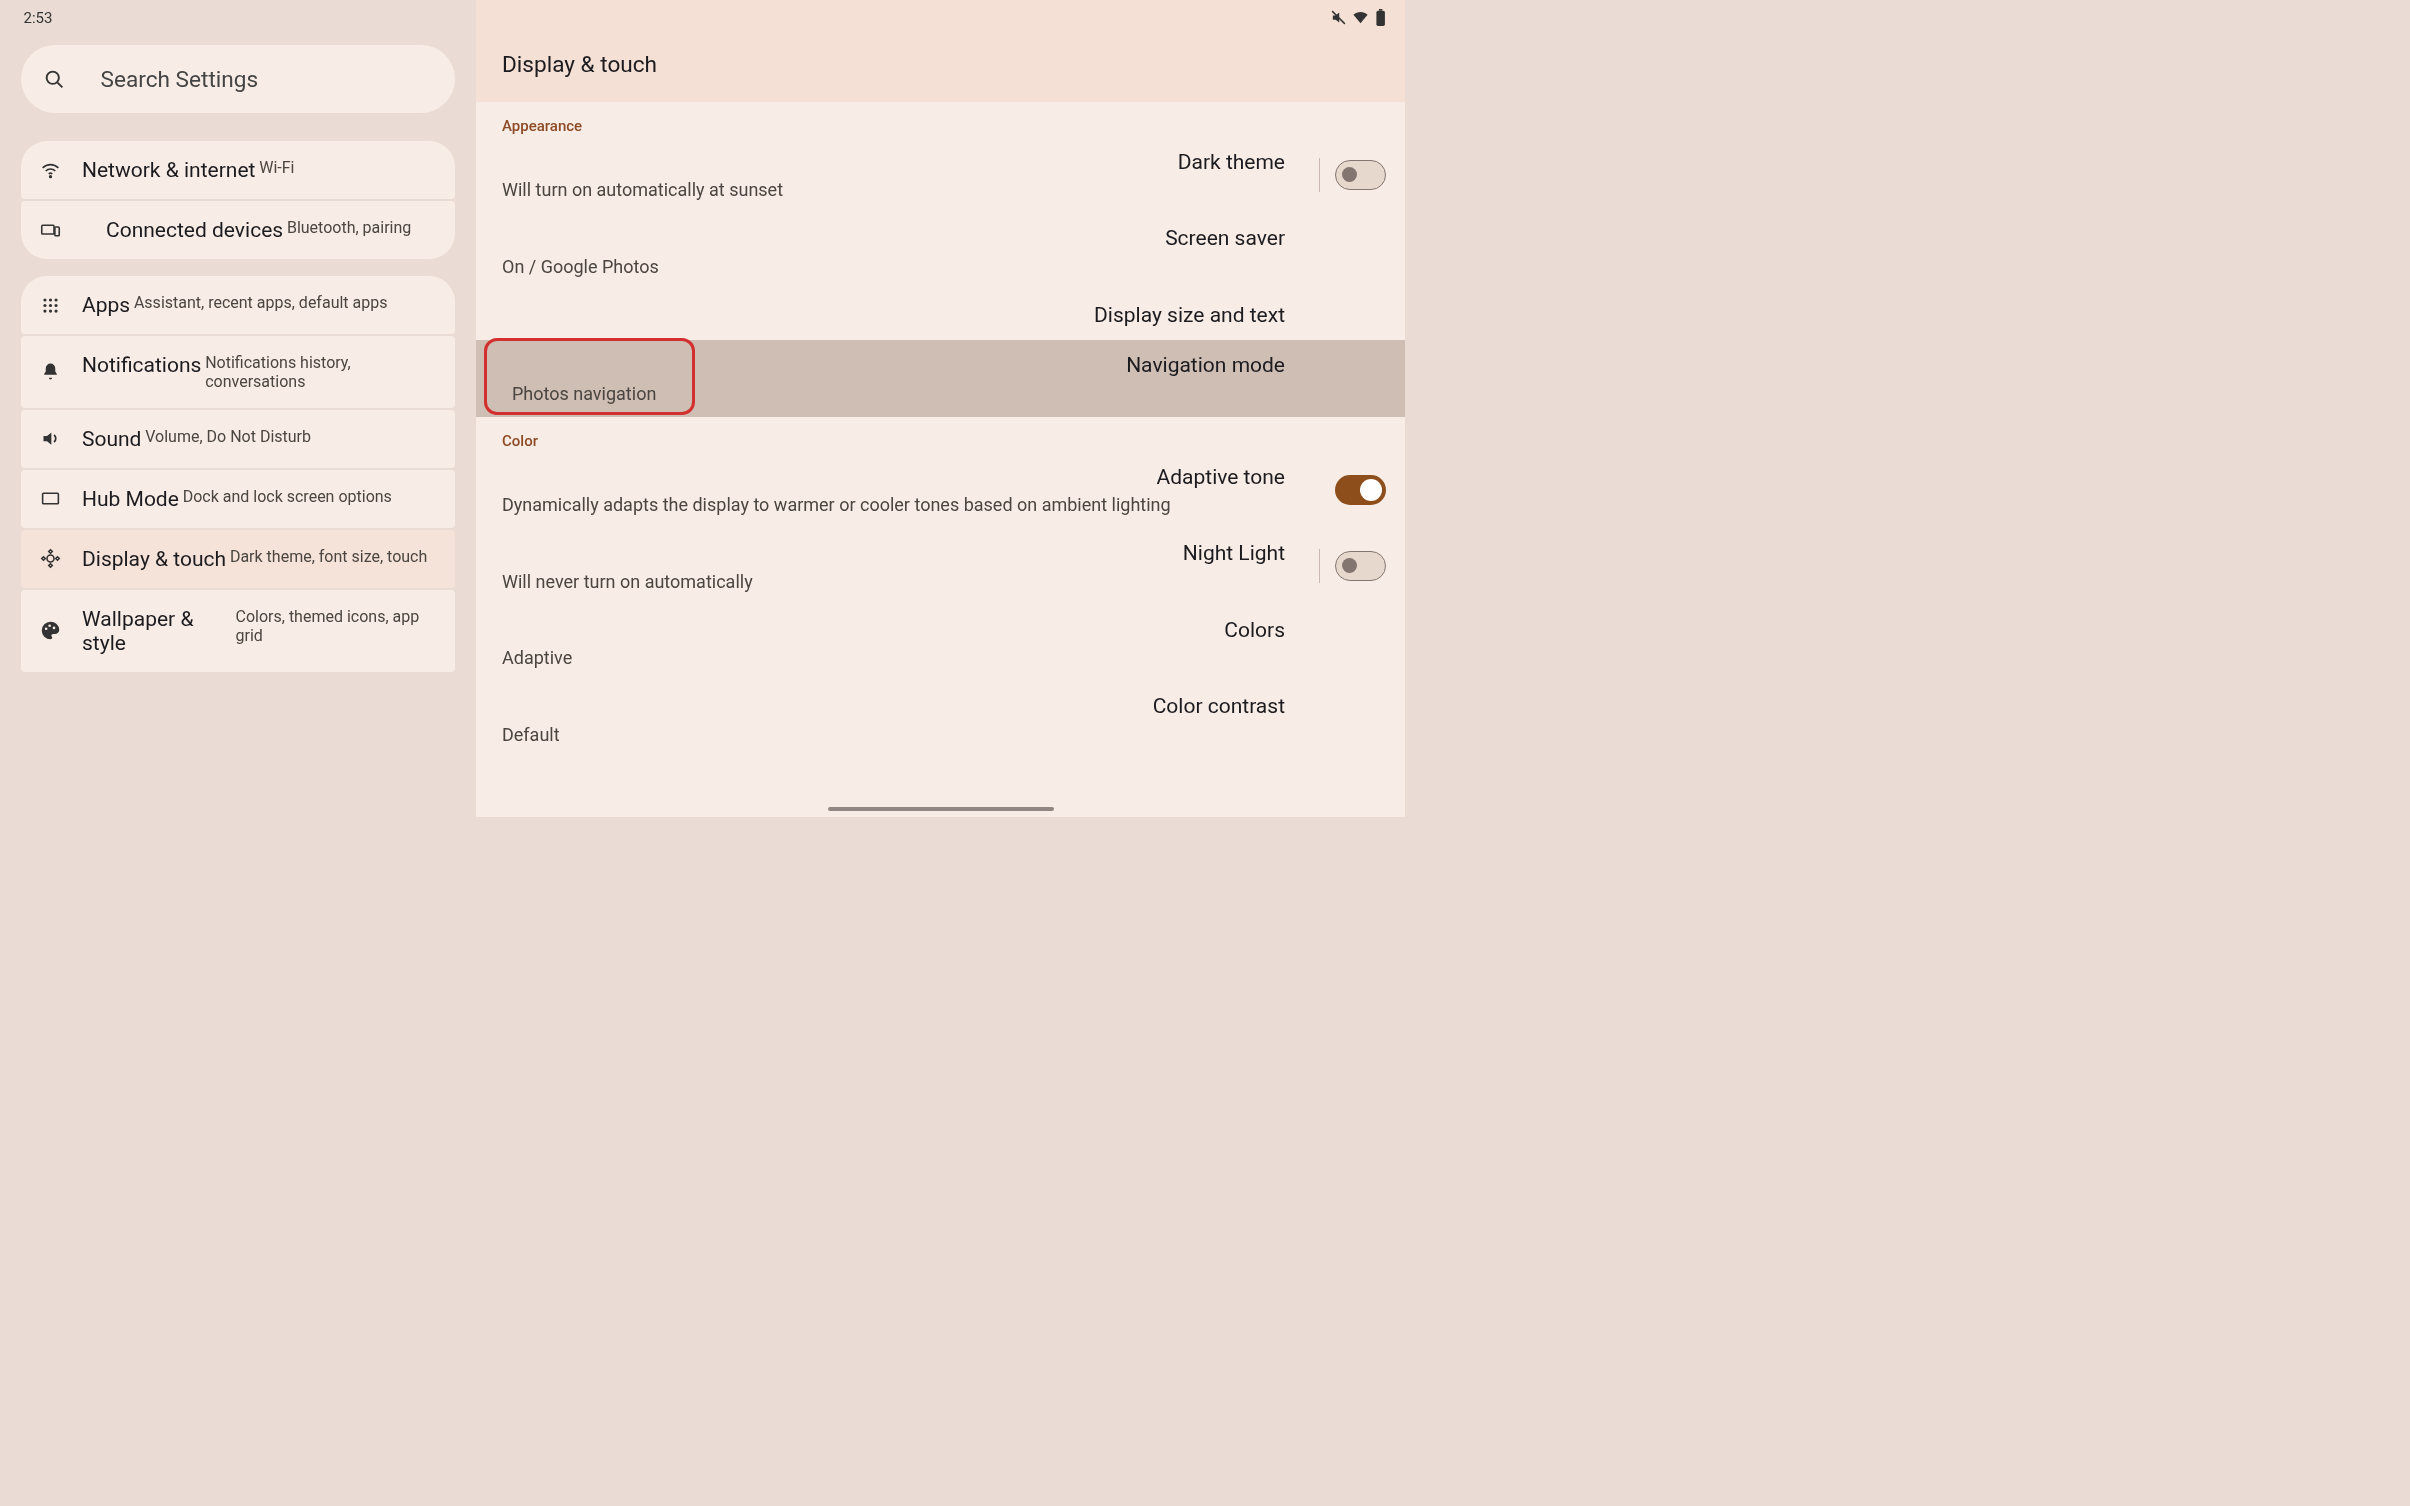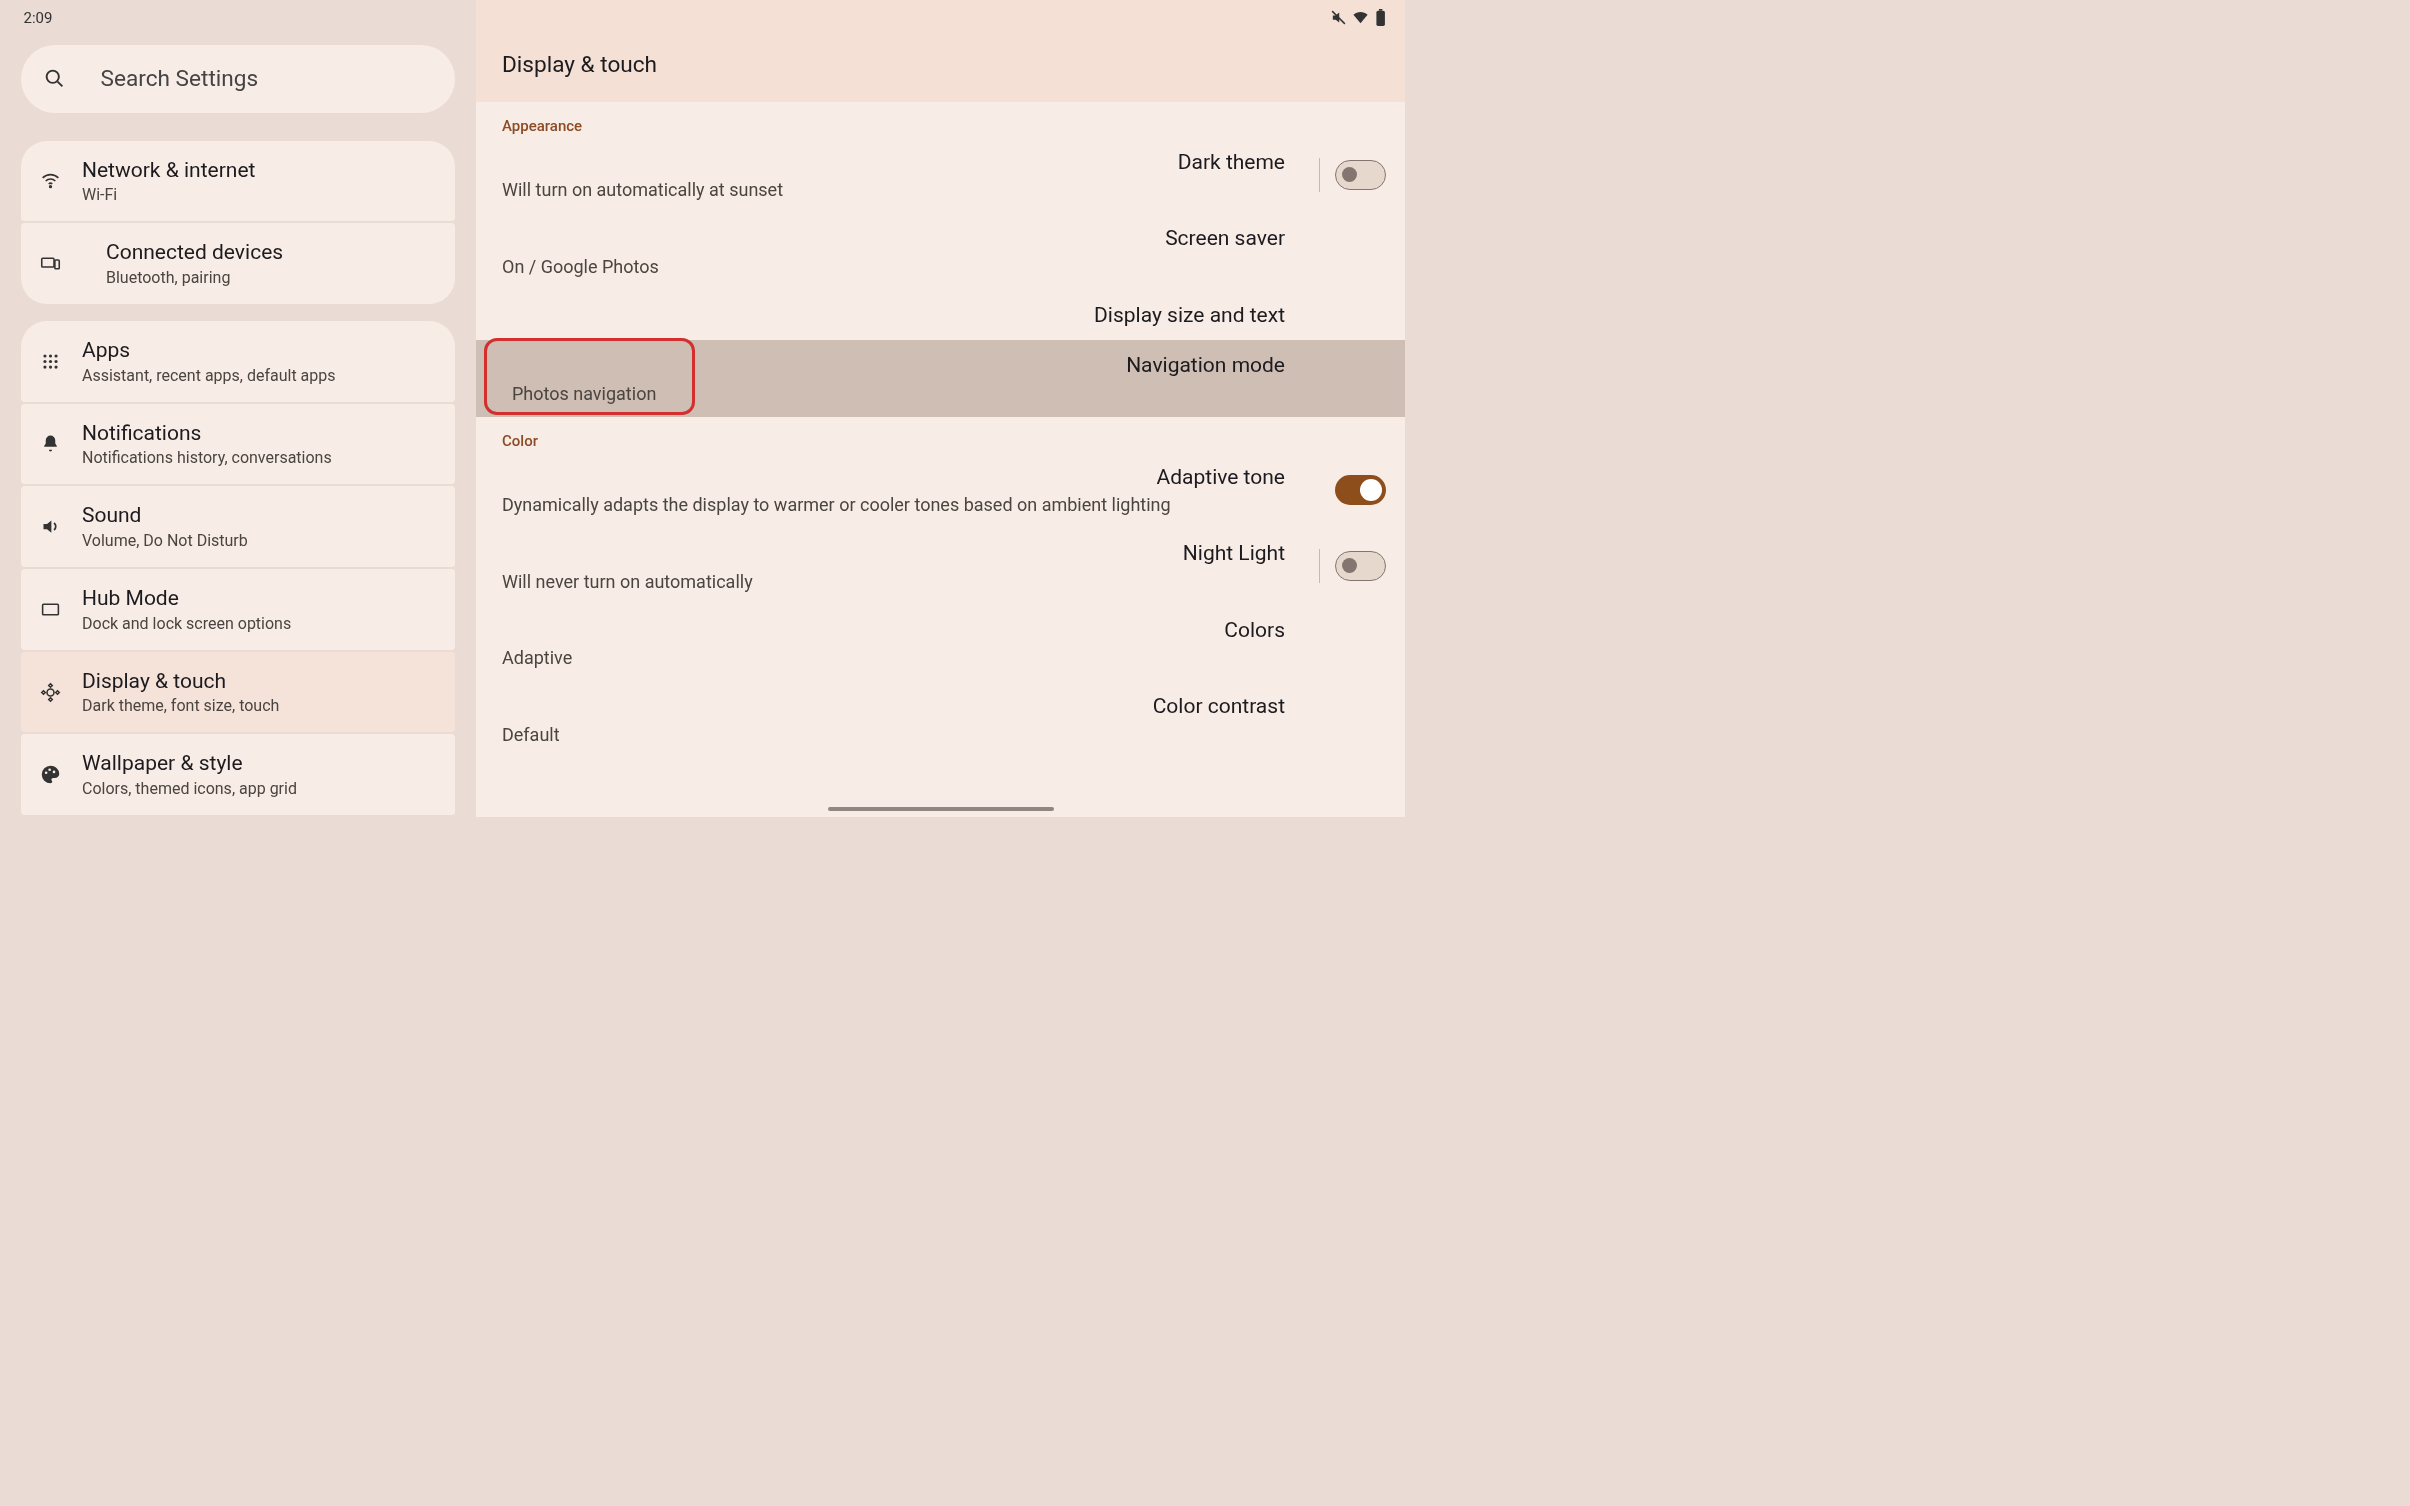--- a/index.html
+++ b/index.html
@@ -85,21 +85,20 @@
     .sidebar-icon {
       width: 21px;
       height: 21px;
       display: flex;
       align-items: center;
       justify-content: center;
       flex-shrink: 0;
     }
     .sidebar-text-col {
       display: flex;
-      flex-direction: column;
       gap: 3.8px;
     }
     .sidebar-title {
       font-size: 21px;
       color: #1c1b1f;
     }
     .sidebar-sub {
       font-size: 16px;
       color: #4a4540;
     }
@@ -213,21 +212,21 @@
       height: 4.7px;
       border-radius: 2.8px;
       background: rgba(60,50,45,0.55);
     }
     svg { display: block; }
   </style>
 </head>
 <body>
 
 <div class="sidebar">
-  <div class="status-bar-left">2:09</div>
+  <div class="status-bar-left">2:53</div>
   <div class="search-container">
     <div class="search-bar">
       <span class="sidebar-icon">
         <svg width="21" height="21" viewBox="0 0 24 24" fill="none" stroke="#333" stroke-width="2.2">
           <circle cx="10" cy="10" r="7"></circle>
             <line x1="21" y1="21" x2="15.5" y2="15.5"></line>
         </svg>
       </span>
       <span class="search-text">Search Settings</span>
     </div>

